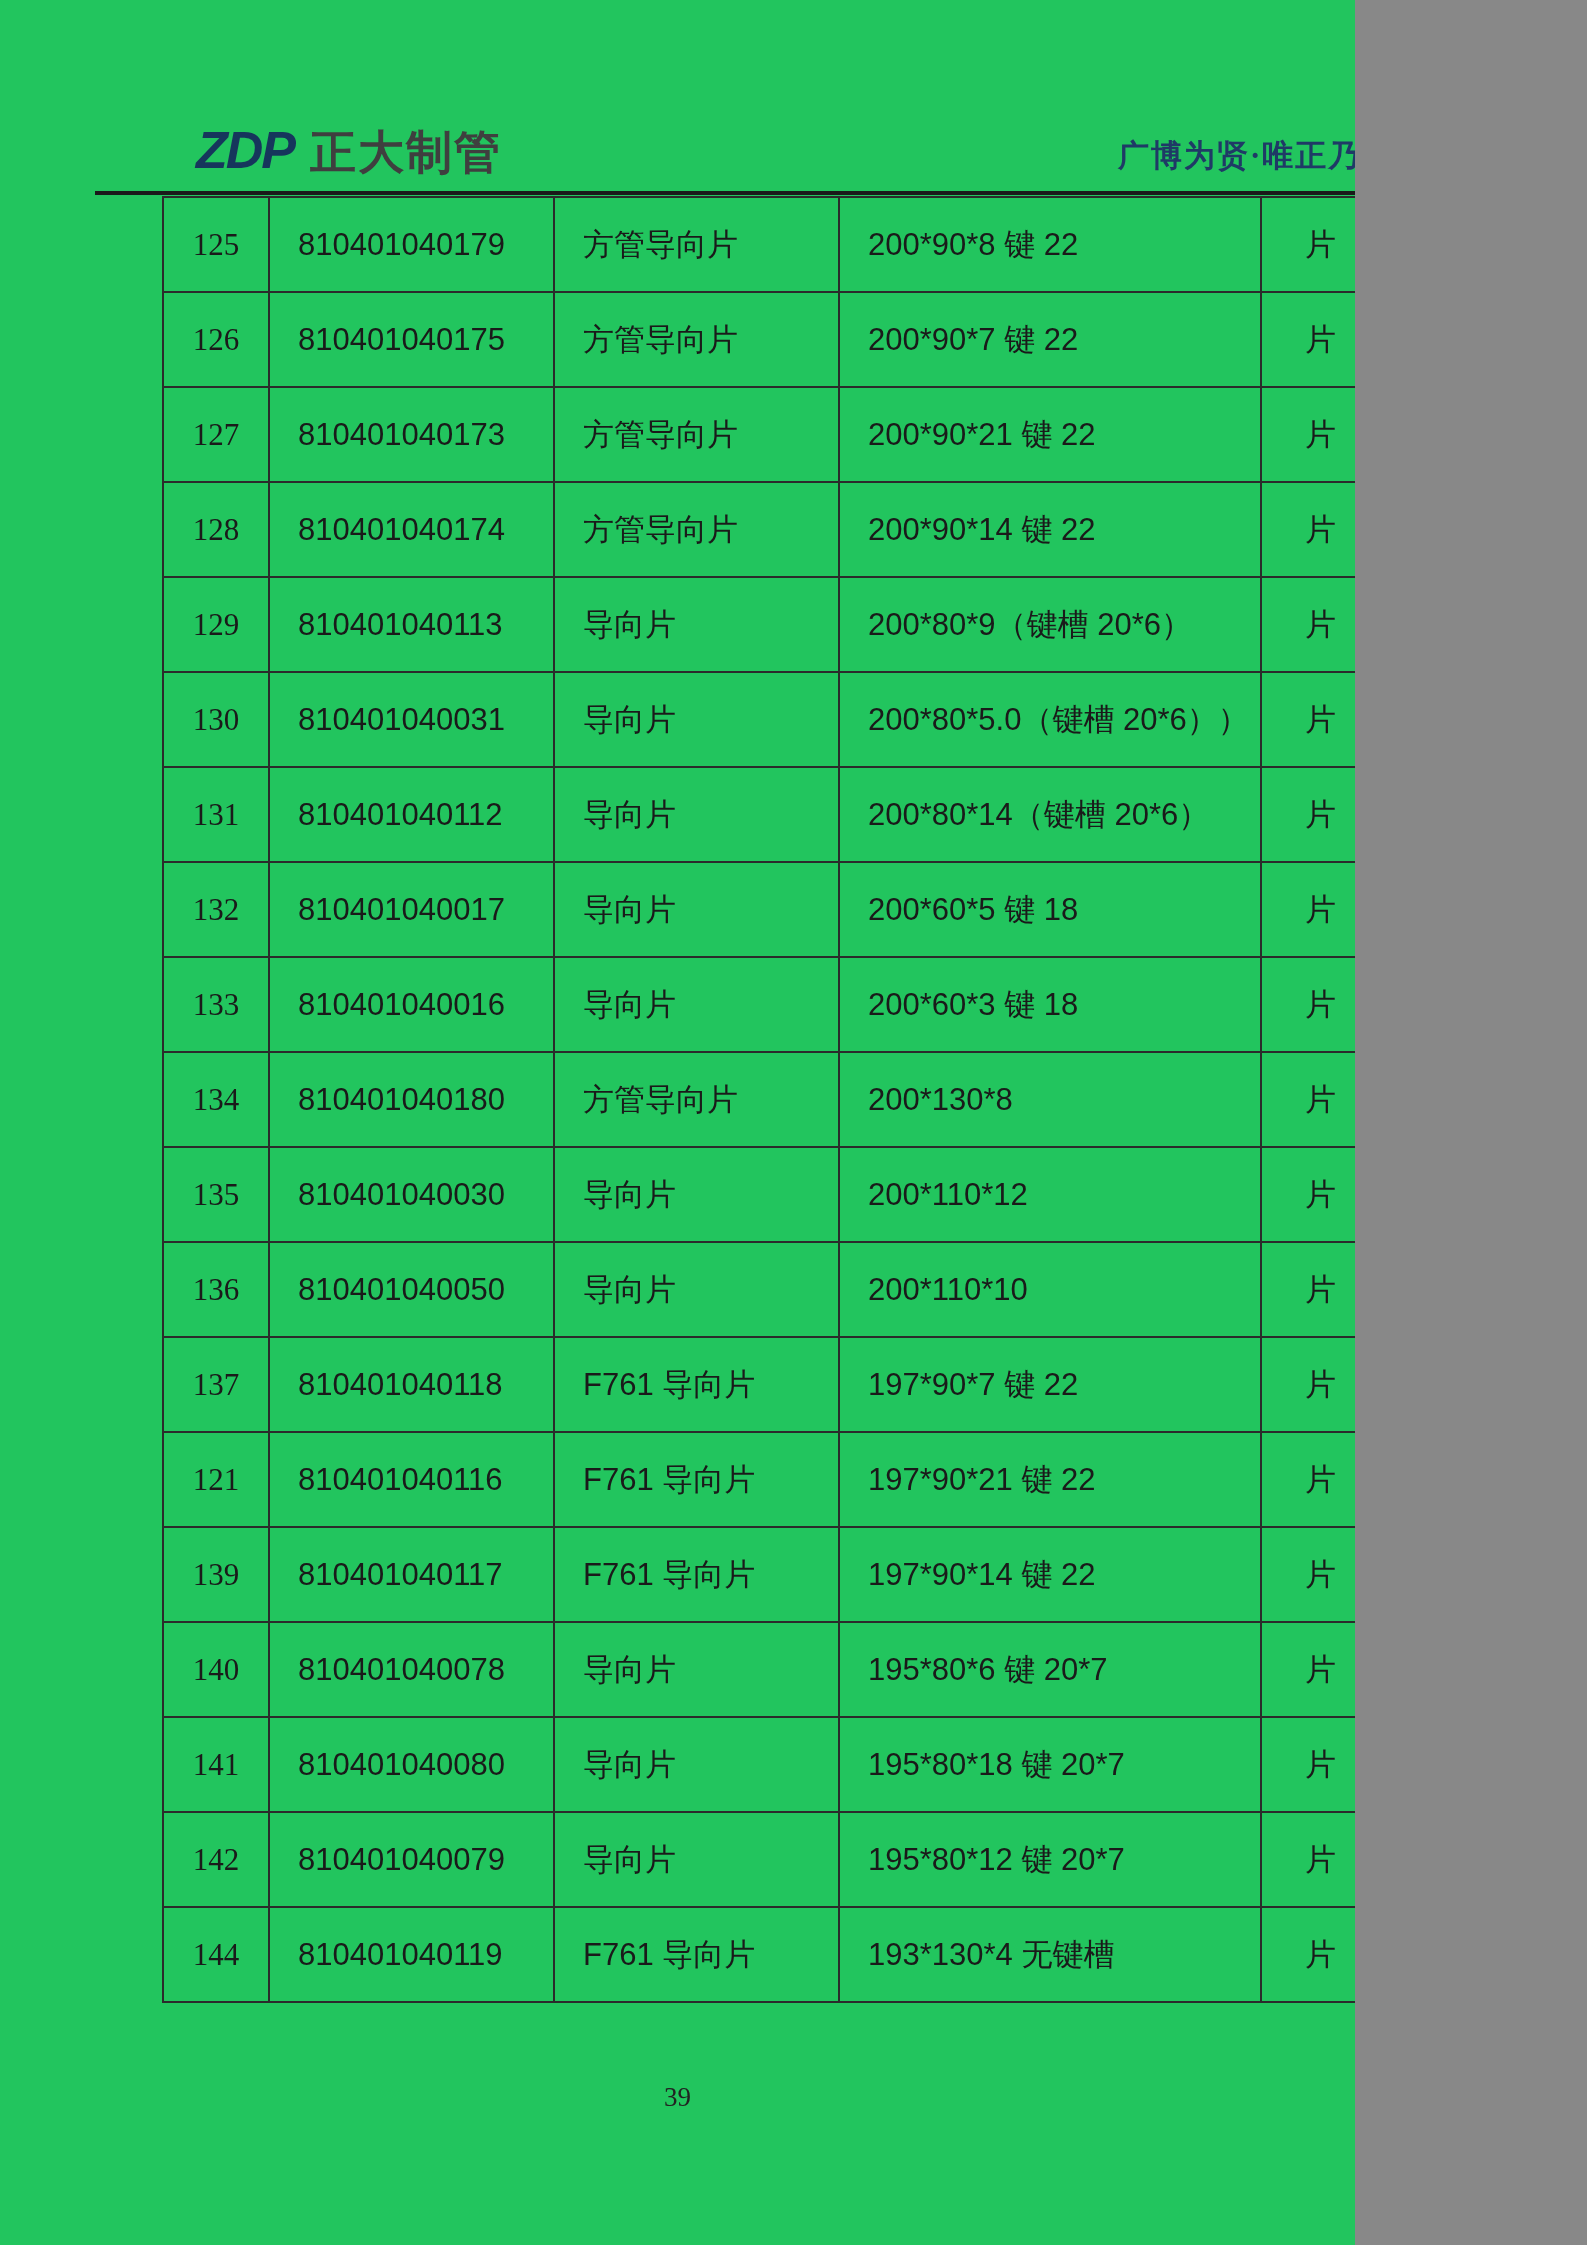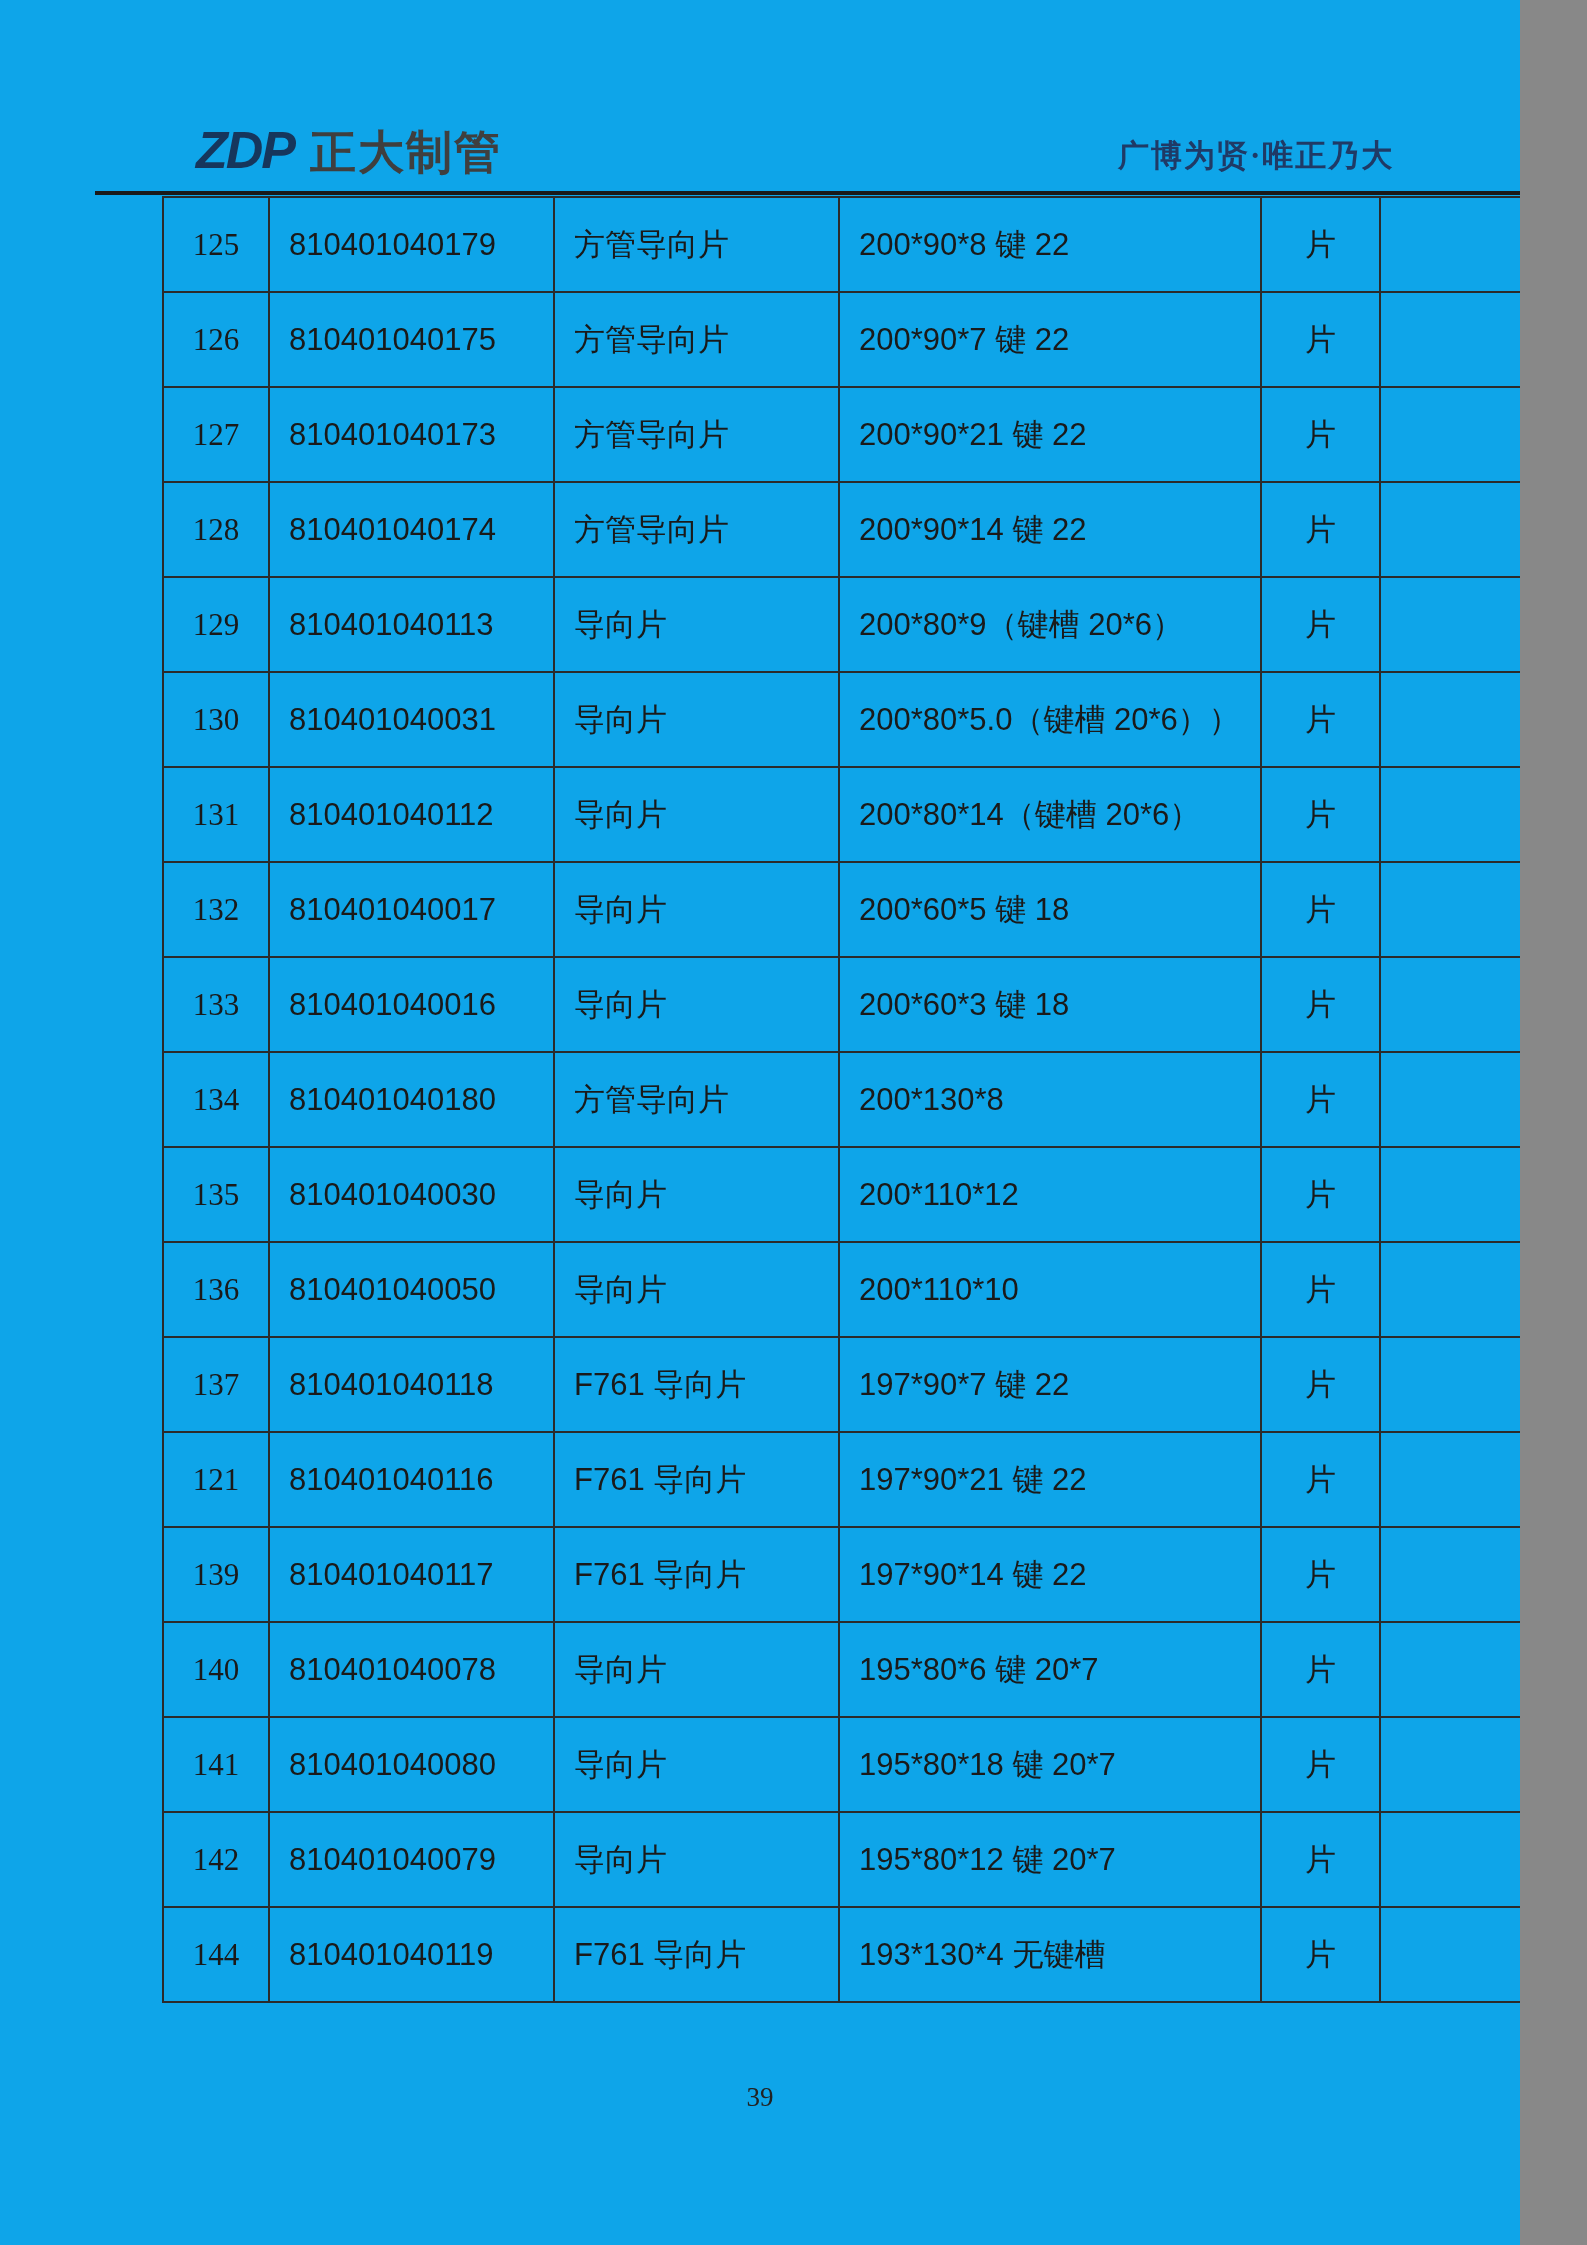--- a/index.html
+++ b/index.html
@@ -1,19 +1,19 @@
 <!DOCTYPE html>
 <html><head>
 <meta charset="utf-8">
 <style>
   html,body{margin:0;padding:0;background:#888;}
   .page{
     position:relative;
-    width:1520px;height:2245px;
-    background:#0ea5e9;
+    width:1355px;height:2245px;
+    background:#22c55e;
     overflow:hidden;
     font-family:"Liberation Sans", sans-serif;
     color:#1a1a1a;
   }
   
   .logo{
     position:absolute;left:196px;top:122px;height:56px;
     display:flex;align-items:baseline;white-space:nowrap;
   }
   .logo .zdp{
@@ -61,21 +61,21 @@
     overflow:hidden;
     white-space:nowrap;
   }
   td.c-no{
     text-align:center;
     font-family:"Liberation Serif", serif;
     font-size:32px;
   }
   td.c-code,td.c-name,td.c-spec{
     text-align:left;
-    padding-left:19px;
+    padding-left:28px;
   }
   td.c-unit{text-align:center;}
   
   .footer{
     position:absolute;left:0;top:2082px;width:100%;
     text-align:center;
     font-family:"Liberation Serif", serif;
     font-size:27px;
     color:#222;
   }

